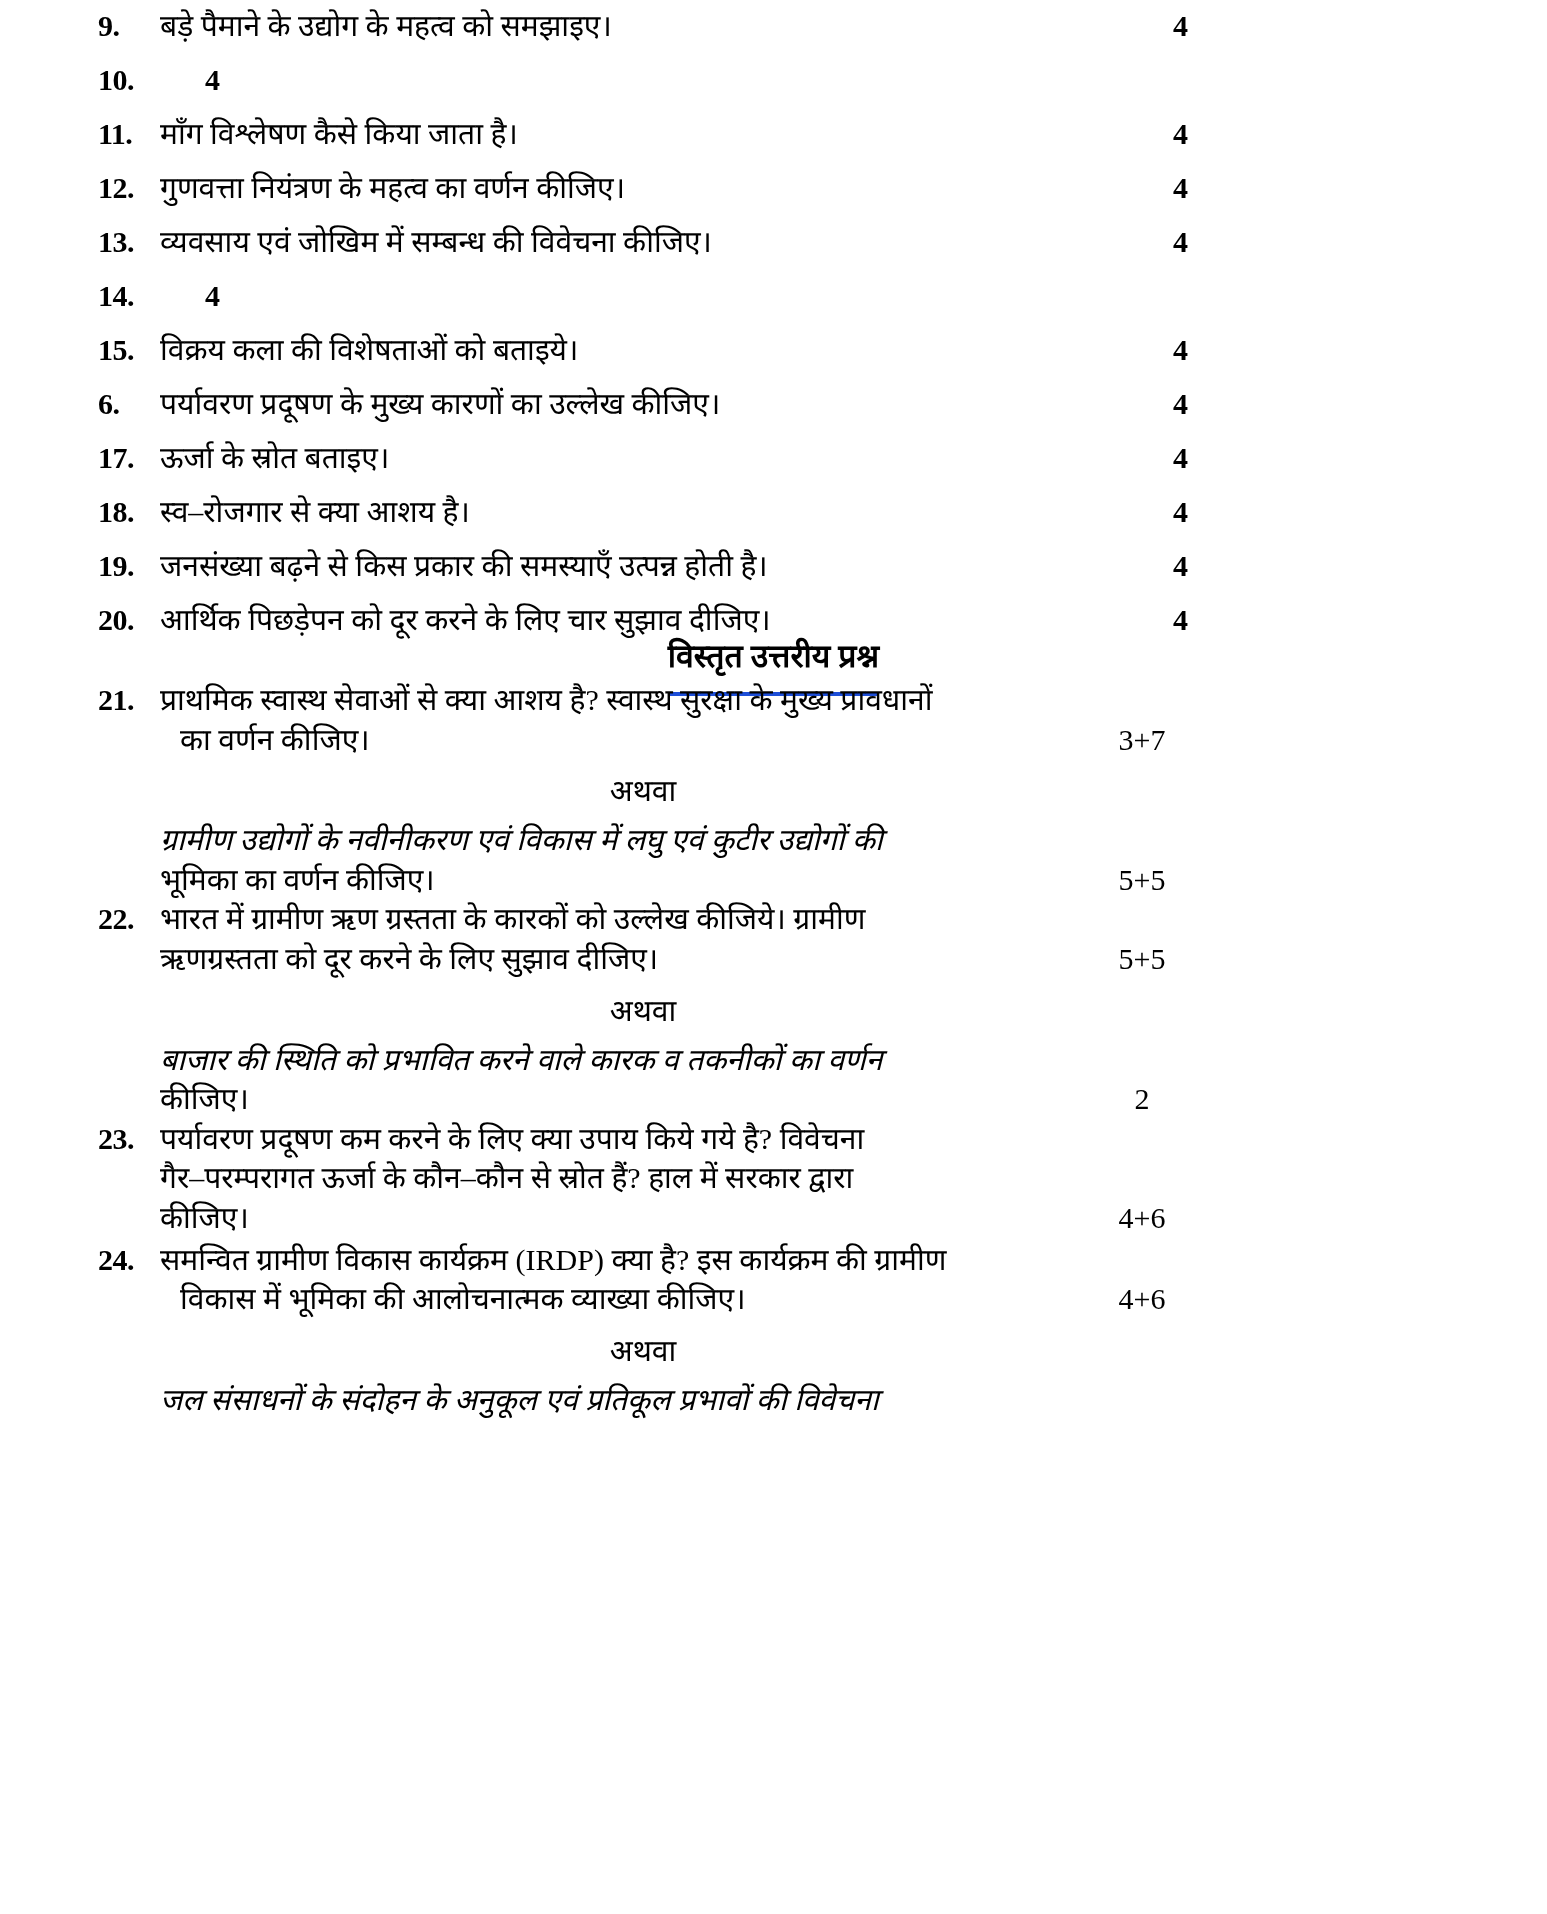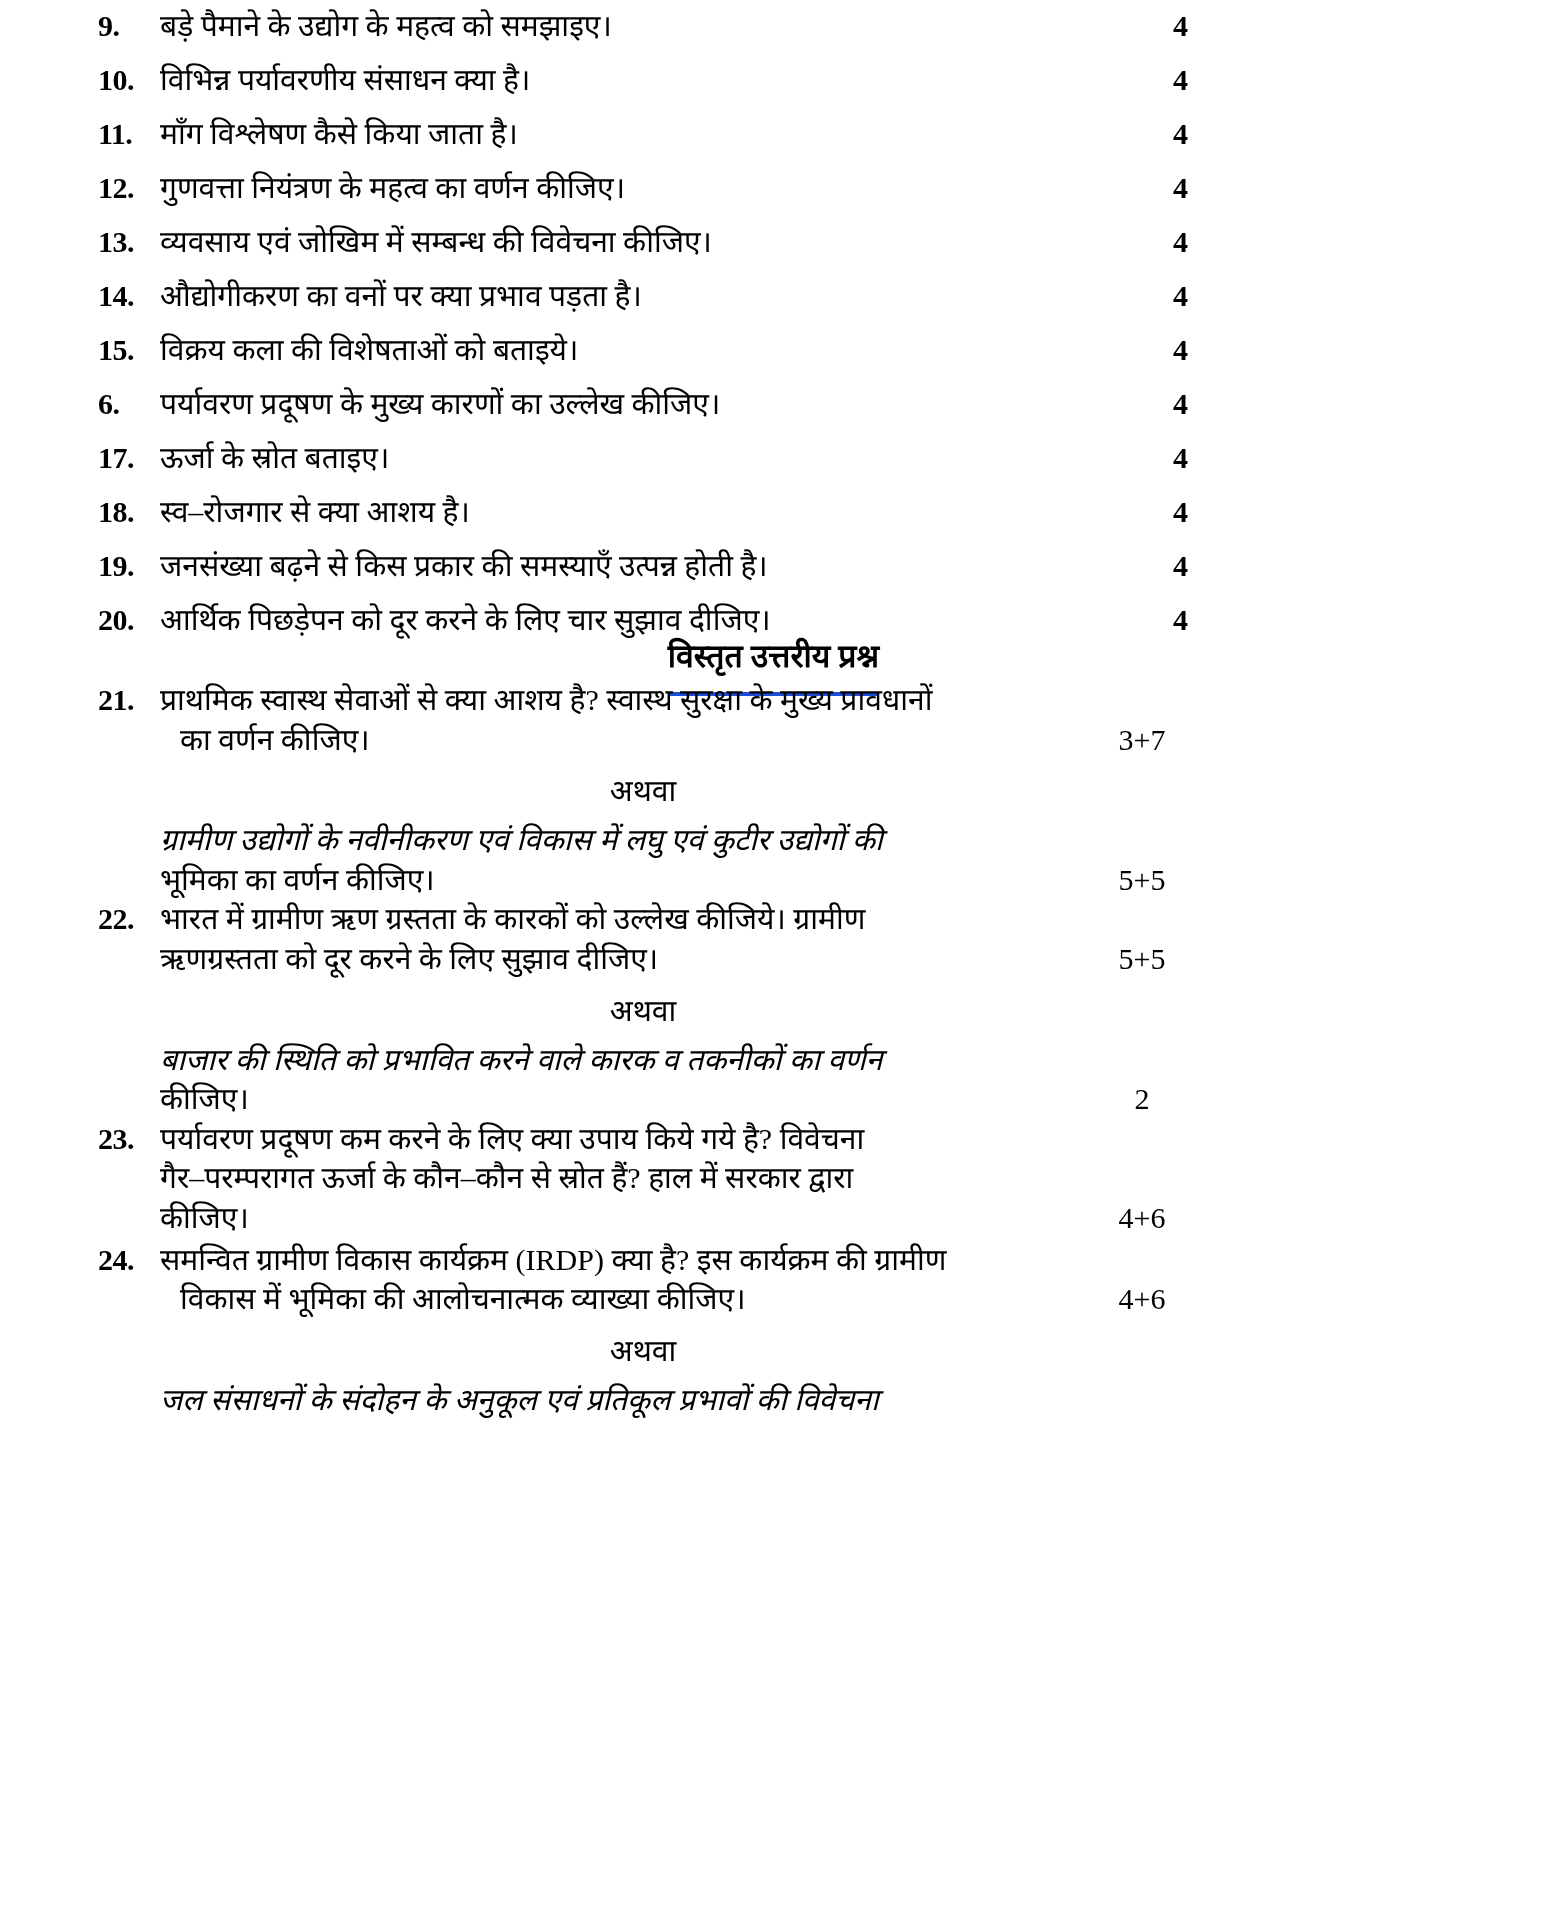--- a/index.html
+++ b/index.html
@@ -136,21 +136,20 @@
   <div class="short-list">
 
     <div class="q-row">
       <div class="q-num">9.</div>
       <div class="q-text">बड़े पैमाने के उद्योग के महत्व को समझाइए।</div>
       <div class="q-marks">4</div>
     </div>
 
     <div class="q-row">
       <div class="q-num">10.</div>
-      <div class="q-text">विभिन्न पर्यावरणीय संसाधन क्या है।</div>
       <div class="q-marks">4</div>
     </div>
 
     <div class="q-row">
       <div class="q-num">11.</div>
       <div class="q-text">माँग विश्लेषण कैसे किया जाता है।</div>
       <div class="q-marks">4</div>
     </div>
 
     <div class="q-row">
@@ -160,21 +159,20 @@
     </div>
 
     <div class="q-row">
       <div class="q-num">13.</div>
       <div class="q-text">व्यवसाय एवं जोखिम में सम्बन्ध की विवेचना कीजिए।</div>
       <div class="q-marks">4</div>
     </div>
 
     <div class="q-row">
       <div class="q-num">14.</div>
-      <div class="q-text">औद्योगीकरण का वनों पर क्या प्रभाव पड़ता है।</div>
       <div class="q-marks">4</div>
     </div>
 
     <div class="q-row">
       <div class="q-num">15.</div>
       <div class="q-text">विक्रय कला की विशेषताओं को बताइये।</div>
       <div class="q-marks">4</div>
     </div>
 
     <div class="q-row">

